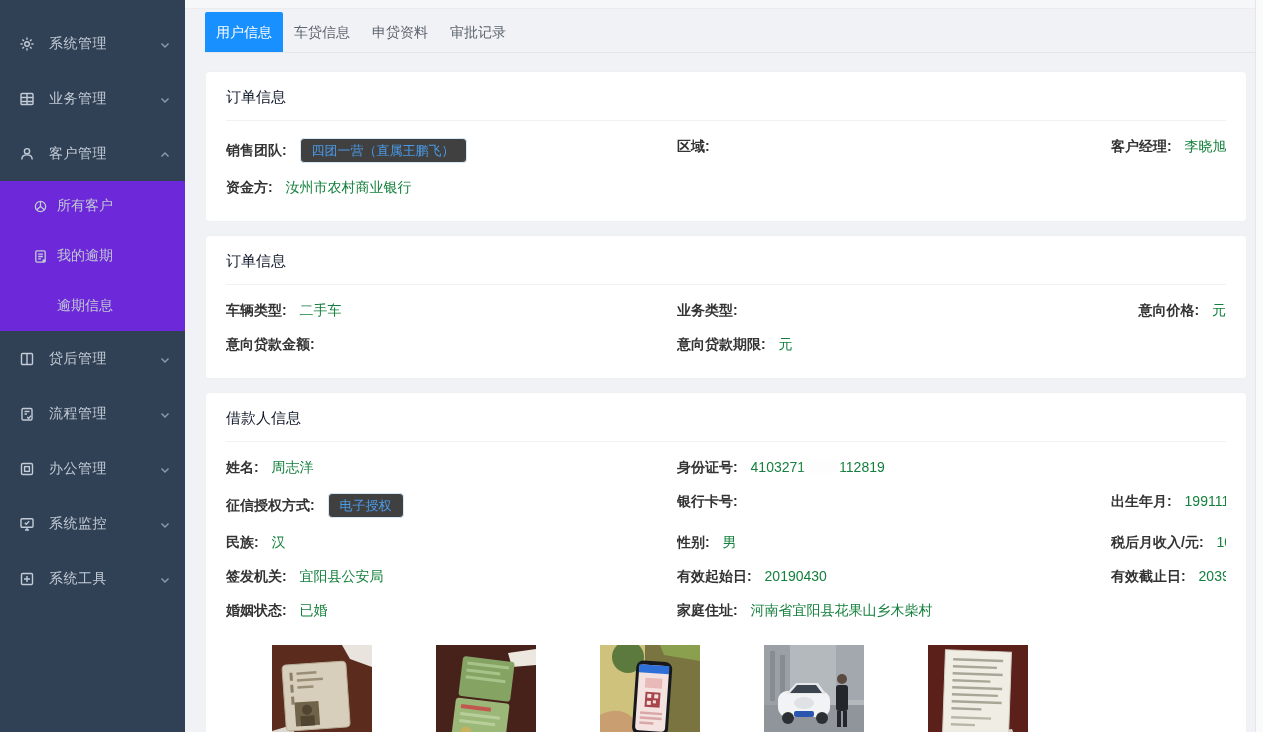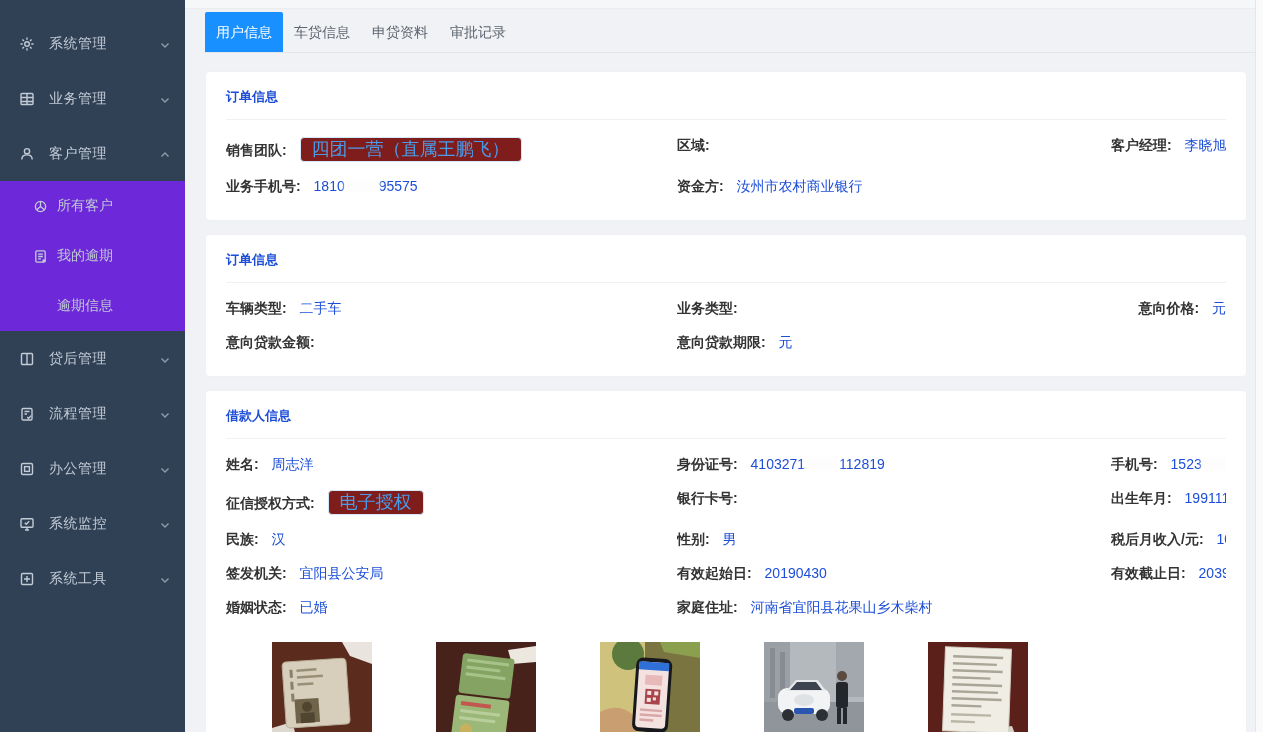--- a/index.html
+++ b/index.html
@@ -21,29 +21,29 @@
 
   
   .main { flex:1; display:flex; flex-direction:column; position:relative; background:#f0f2f5; }
   .topstrip { height:9px; background:#f6f7f9; border-bottom:1px solid #ececee; }
   .tabbar { display:flex; margin:3px 0 0 20px; border-bottom:1px solid #e3e5e8; }
   .tab { width:78px; height:40px; line-height:40px; text-align:center; font-size:14px; color:#5f6670; cursor:pointer; }
   .tab.active { background:#1890ff; color:#fff; border-radius:2px 2px 0 0; }
 
   .content { flex:1; padding:18px 16px 0 20px; overflow:hidden; }
   .card { background:#fff; border-radius:4px; border:1px solid #eef0f2; padding:14px 20px 16px; margin-bottom:13px; }
-  .card-title { font-size:13px; font-weight:bold; color:#1d4ed8; padding:2px 0 13px; border-bottom:1px solid #f1f1f1; }
+  .card-title { font-size:15px; font-weight:normal; color:#0f172a; padding:2px 0 13px; border-bottom:1px solid #f1f1f1; }
   .rows { padding-top:9px; }
   .frow { display:grid; grid-template-columns:451px 434px 1fr; }
   .cell { padding:8px 0; white-space:nowrap; overflow:hidden; }
   .cell.r { text-align:right; }
   .flabel { font-weight:bold; color:#333; margin-right:9px; }
-  .fval { color:#1d4ed8; }
+  .fval { color:#15803d; }
   .blur-chip { display:inline-block; width:32px; height:13px; background:#fdfdfd; box-shadow:0 0 3px 2px rgba(255,255,255,.9); filter:blur(1px); border-radius:2px; vertical-align:-1px; margin:0 1px; }
-  .tag { display:inline-block; background:#7f1d1d; border:1px solid #d4e9fa; color:#4a9be8; border-radius:4px; padding:3px 11px; font-size:18px; line-height:17px; cursor:pointer; }
+  .tag { display:inline-block; background:#404040; border:1px solid #d4e9fa; color:#4a9be8; border-radius:4px; padding:3px 11px; font-size:13px; line-height:17px; cursor:pointer; }
   .tag.static { cursor:default; }
 
   
   .photos { display:flex; gap:64px; padding-left:46px; margin-top:17px; }
   .photo { width:100px; flex:none; }
   .thumb { width:100px; height:100px; overflow:hidden; cursor:pointer; background:#ddd; }
   .thumb svg { display:block; }
 
   
   .scrolltrack { position:absolute; right:0; top:0; width:8px; height:100%; background:#fafafa; border-left:1px solid #e6e6e8; }
@@ -213,24 +213,20 @@
               <span class="flabel">区域:</span>
               <span class="fval"></span>
             </div>
             <div class="cell r">
               <span class="flabel">客户经理:</span>
               <span class="fval">李晓旭</span>
             </div>
           </div>
           <div class="frow">
             <div class="cell">
-              <span class="flabel">业务手机号:</span>
-              <span class="fval"><span>1810</span><span class="blur-chip"></span><span>95575</span></span>
-            </div>
-            <div class="cell">
               <span class="flabel">资金方:</span>
               <span class="fval">汝州市农村商业银行</span>
             </div>
             <div class="cell r"></div>
           </div>
         </div>
       </section>
 
       <section class="card">
         <div class="card-title">订单信息</div>
@@ -267,24 +263,20 @@
         <div class="card-title">借款人信息</div>
         <div class="rows">
           <div class="frow">
             <div class="cell">
               <span class="flabel">姓名:</span>
               <span class="fval">周志洋</span>
             </div>
             <div class="cell">
               <span class="flabel">身份证号:</span>
               <span class="fval"><span>4103271</span><span class="blur-chip"></span><span>112819</span></span>
-            </div>
-            <div class="cell r">
-              <span class="flabel">手机号:</span>
-              <span class="fval"><span>1523</span><span class="blur-chip"></span></span>
             </div>
           </div>
           <div class="frow">
             <div class="cell">
               <span class="flabel">征信授权方式:</span>
               <span class="tag static">电子授权</span>
             </div>
             <div class="cell">
               <span class="flabel">银行卡号:</span>
               <span class="fval"></span>

